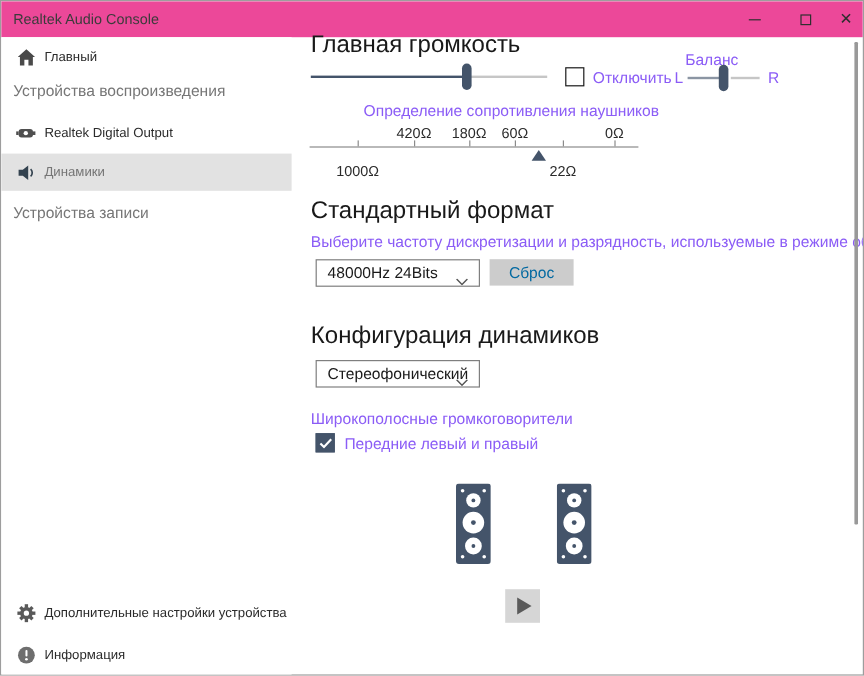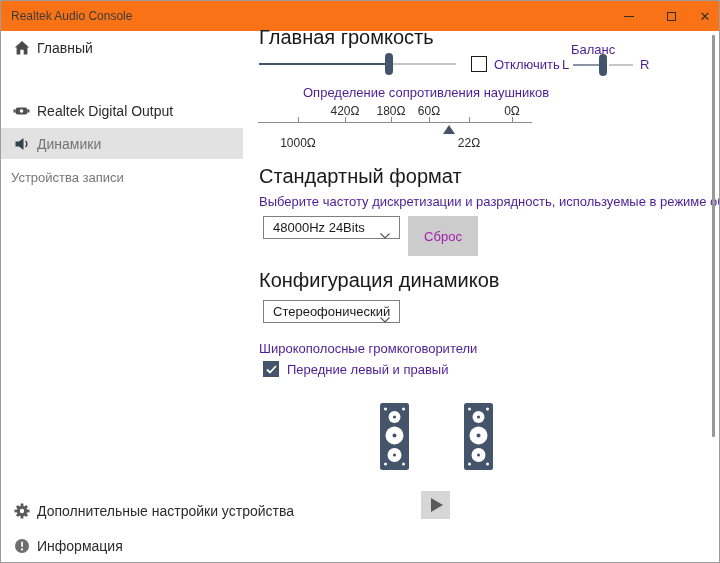--- a/index.html
+++ b/index.html
@@ -1,42 +1,42 @@
 <!DOCTYPE html>
 <html><head>
 <meta charset="utf-8">
 <style>
   * { margin:0; padding:0; box-sizing:border-box; }
   html,body { width:720px; height:563px; }
   body { font-family:"Liberation Sans","DejaVu Sans",sans-serif; background:#fff; }
   .window { position:relative; width:720px; height:563px; background:#fff; border:1px solid #9d9d9d; overflow:hidden; }
 
   
-  .titlebar { position:absolute; left:0; top:0; width:100%; height:30px; background:#f97316;text-decoration:underline; }
+  .titlebar { position:absolute; left:0; top:0; width:100%; height:30px; background:#ec4899;text-decoration:underline; }
   .titlebar .title { position:absolute; left:10px; top:8px; font-size:12px; color:#3b3b3b; }
   .winbtn { position:absolute; top:0; width:30px; height:30px; display:flex; align-items:center; justify-content:center; color:#2f2f2f; }
   .winbtn.min { left:613px; }
   .winbtn.max { left:655px; }
   .winbtn.close { left:689px; font-size:13px; }
   .min-glyph { display:block; width:10px; height:1px; background:#2f2f2f; }
   .max-glyph { display:block; width:9px; height:9px; border:1px solid #2f2f2f; }
 
   
   .sidebar { position:absolute; left:0; top:30px; width:242px; height:532px; background:#fff; }
   .nav-row { position:absolute; left:0; width:242px; height:30px; display:flex; align-items:center; cursor:default; }
   .nav-row .nicon { position:absolute; left:12px; width:17px; height:17px; display:flex; align-items:center; justify-content:center; }
-  .nav-row .nlabel { position:absolute; left:36px; font-size:14px; color:#2b2b2b; white-space:nowrap; }
+  .nav-row .nlabel { position:absolute; left:36px; font-size:11px; color:#2b2b2b; white-space:nowrap; }
   .nav-row.selected { background:#e2e2e2; height:31px; }
   .nav-row.selected .nlabel { color:#757575;text-align:right; }
   .nav-section { position:absolute; left:10px; font-size:13px; color:#767676; white-space:nowrap; }
 
   
   .main { position:absolute; left:242px; top:30px; width:478px; height:532px; }
   .h1 { position:absolute; font-size:20px; font-weight:400; color:#191919; white-space:nowrap; }
-  .txt13 { position:absolute; font-size:13px; color:#4c1d95; white-space:nowrap; }
+  .txt13 { position:absolute; font-size:13px; color:#8b5cf6; white-space:nowrap; }
 
   
   .vol-track-filled { position:absolute; left:16px; top:32px; width:130px; height:2px; background:#44546a; }
   .vol-track-rest { position:absolute; left:146px; top:32px; width:67px; height:2px; background:#c6c6c6; }
   .slider-thumb { position:absolute; width:8px; height:22px; border-radius:4px; background:#44546a; }
   .vol-thumb { left:142px; top:22px; }
 
   
   .cb-box { position:absolute; width:16px; height:16px; border:1px solid #1a1a1a; background:#fff; }
   .cb-box.checked { background:#44546a; border-color:#44546a; display:flex; align-items:center; justify-content:center; }
@@ -49,21 +49,21 @@
   
   .imp-line { position:absolute; left:15px; top:91px; width:274px; height:1px; background:#8b8b8b; }
   .imp-tick { position:absolute; top:86px; width:1px; height:5px; background:#8b8b8b; }
   .imp-label { position:absolute; top:73px; font-size:12px; color:#2b2b2b; transform:translateX(-50%); white-space:nowrap; }
   .imp-marker { position:absolute; left:200px; top:94px; width:0; height:0; border-left:6px solid transparent; border-right:6px solid transparent; border-bottom:9px solid #44546a; }
 
   
   .dropdown { position:absolute; width:137px; height:23px; border:1px solid #7f7f7f; background:#fff; display:flex; align-items:center; }
   .dropdown .dd-text { font-size:13px; color:#191919; padding-left:9px; white-space:nowrap; }
   .dropdown .dd-chev { position:absolute; right:9px; top:8px; }
-  .btn { position:absolute; width:70px; height:40px; background:#cccccc; border:none; font-size:13px; color:#a21caf; display:flex; align-items:center; justify-content:center; font-family:inherit; }
+  .btn { position:absolute; width:70px; height:22px; background:#cccccc; border:none; font-size:13px; color:#0369a1; display:flex; align-items:center; justify-content:center; font-family:inherit; }
 
   
   .speaker { position:absolute; width:29px; height:67px; }
   .play-btn { position:absolute; left:178px; top:460px; width:29px; height:28px; background:#d6d6d6; display:flex; align-items:center; justify-content:center; }
   .play-tri { width:0; height:0; border-top:7px solid transparent; border-bottom:7px solid transparent; border-left:12px solid #5a5a5a; margin-left:3px; }
 
   
   .scrollbar { position:absolute; left:711px; top:34px; width:3px; height:402px; background:#999; border-radius:1px; }
 </style>
 </head>
@@ -88,20 +88,21 @@
 
     <div class="nav-row" style="top:2px;">
       <span class="nicon">
         <svg width="16" height="16" viewBox="0 0 16 16">
             <path d="M8 1 L15.2 7.4 L13.4 7.4 L13.4 14.5 L9.7 14.5 L9.7 9.8 L6.3 9.8 L6.3 14.5 L2.6 14.5 L2.6 7.4 L0.8 7.4 Z" fill="#4a4a4a"></path>
           </svg>
       </span>
       <span class="nlabel">Главный</span>
     </div>
 
+    <div class="nav-section" style="top:37px;">Устройства воспроизведения</div>
 
     <div class="nav-row" style="top:65px;">
       <span class="nicon">
         <svg width="17" height="16" viewBox="0 0 17 16">
             <rect x="2.5" y="4.5" width="12" height="7" rx="2.5" fill="#4f4f4f"></rect>
             <rect x="0.5" y="6.5" width="2" height="3" fill="#4f4f4f"></rect>
             <rect x="14.5" y="6.5" width="2" height="3" fill="#4f4f4f"></rect>
             <circle cx="8.5" cy="8" r="1.8" fill="#ffffff"></circle>
           </svg>
       </span>

